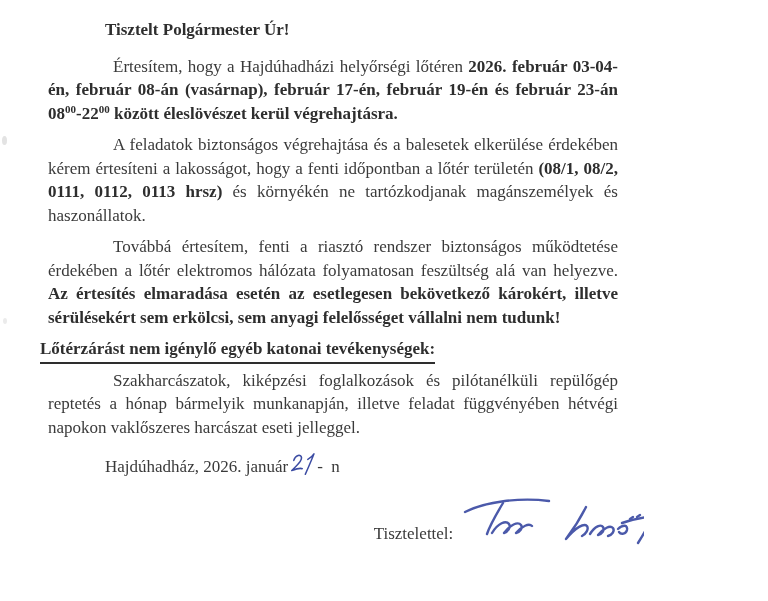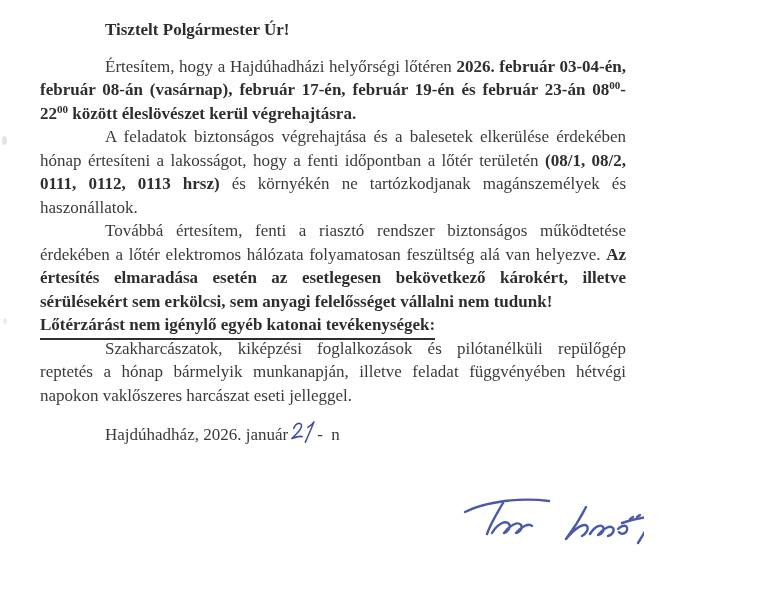--- a/index.html
+++ b/index.html
@@ -17,21 +17,21 @@
     overflow: hidden;
   }
   .b { font-weight: bold; color: var(--bold, #2e2e2e); }
   sup { font-size: 11px; line-height: 0; vertical-align: 6px; }
   .greeting {
     margin: 0 0 13px 65px;
     font-weight: bold;
     color: var(--bold, #2e2e2e);
   }
   .para {
-    margin: 0;
+    margin: 8px;
     text-align: justify;
     text-indent: 65px;
   }
   .heading {
     margin: 0;
     font-weight: bold;
     color: var(--bold, #2e2e2e);
   }
   .heading .u {
     border-bottom: 2px solid var(--bold, #2e2e2e);
@@ -67,35 +67,36 @@
   .speck-2 { left: 3px; top: 318px; width: 4px; height: 6px; opacity: .7; }
 </style>
 </head>
 <body>
 
 <div class="page" style="--paper: #ffffff; --text: #3a3a3a; --bold: #2e2e2e; --ink: #3c4ca3;">
 
   <p class="greeting">Tisztelt Polgármester Úr!</p>
 
   <p class="para"><span>Értesítem, hogy a Hajdúhadházi helyőrségi lőtéren </span><span class="b">2026. február 03-04-én, február 08-án (vasárnap), február 17-én, február 19-én és február 23-án 08</span><sup class="b">00</sup><span class="b">-22</span><sup class="b">00</sup><span class="b"> között éleslövészet kerül végrehajtásra.</span></p>
-  <p class="para"><span>A feladatok biztonságos végrehajtása és a balesetek elkerülése érdekében hónap értesíteni a lakosságot, hogy a fenti időpontban a lőtér területén </span><span class="b">(08/1, 08/2, 0111, 0112, 0113 hrsz)</span><span> és környékén ne tartózkodjanak magánszemélyek és haszonállatok.</span></p>
+  <p class="para"><span>A feladatok biztonságos végrehajtása és a balesetek elkerülése érdekében kérem értesíteni a lakosságot, hogy a fenti időpontban a lőtér területén </span><span class="b">(08/1, 08/2, 0111, 0112, 0113 hrsz)</span><span> és környékén ne tartózkodjanak magánszemélyek és haszonállatok.</span></p>
   <p class="para"><span>Továbbá értesítem, fenti a riasztó rendszer biztonságos működtetése érdekében a lőtér elektromos hálózata folyamatosan feszültség alá van helyezve. </span><span class="b">Az értesítés elmaradása esetén az esetlegesen bekövetkező károkért, illetve sérülésekért sem erkölcsi, sem anyagi felelősséget vállalni nem tudunk!</span></p>
 
   <p class="heading"><span class="u">Lőtérzárást nem igénylő egyéb katonai tevékenységek:</span></p>
 
   <p class="para"><span>Szakharcászatok, kiképzési foglalkozások és pilótanélküli repülőgép reptetés a hónap bármelyik munkanapján, illetve feladat függvényében hétvégi napokon vaklőszeres harcászat eseti jelleggel.</span></p>
 
   <div class="dateline"><span>Hajdúhadház, 2026. január</span><span class="hand"><svg class="day-svg" width="26" height="26" viewBox="0 0 28 26" fill="none" stroke="currentColor" stroke-width="1.7" stroke-linecap="round" stroke-linejoin="round">
           <g transform="skewX(-6)">
             <path d="M6 8 C7 2 13 1 14 5 C15 9 10 13 5 19 C10 17 14 16 16 17"></path>
             <path d="M21 7 C24 5 26 3 27 1 C25 8 22 17 20 23"></path>
           </g>
         </svg></span><span>-  n</span></div>
 
   <div class="closing">
+    <p>Tisztelettel:</p>
     <div class="signature-space"></div>
   </div>
 
   <svg class="signature-svg" width="310" height="56" viewBox="0 0 310 56" fill="none" stroke="currentColor" stroke-width="2.4" stroke-linecap="round" stroke-linejoin="round" opacity="0.92">
     <path d="M22 20 C42 10 76 5 106 9"></path>
     <path d="M60 11 C54 21 47 33 44 42"></path>
     <path d="M49 41 C55 31 63 28 66 32 C68 35 65 40 61 41 C67 33 75 29 78 33 C80 36 77 40 73 41 C79 34 86 31 89 34"></path>
     <path d="M143 15 C137 27 129 39 123 47 C133 35 141 31 144 34 C146 37 143 42 139 44"></path>
     <path d="M147 42 C152 34 158 32 160 35 C162 38 159 42 155 43 C161 36 167 33 170 36 C172 39 169 43 165 44"></path>
     <path d="M175 37 C180 32 185 33 184 38 C183 42 178 43 176 40"></path>

